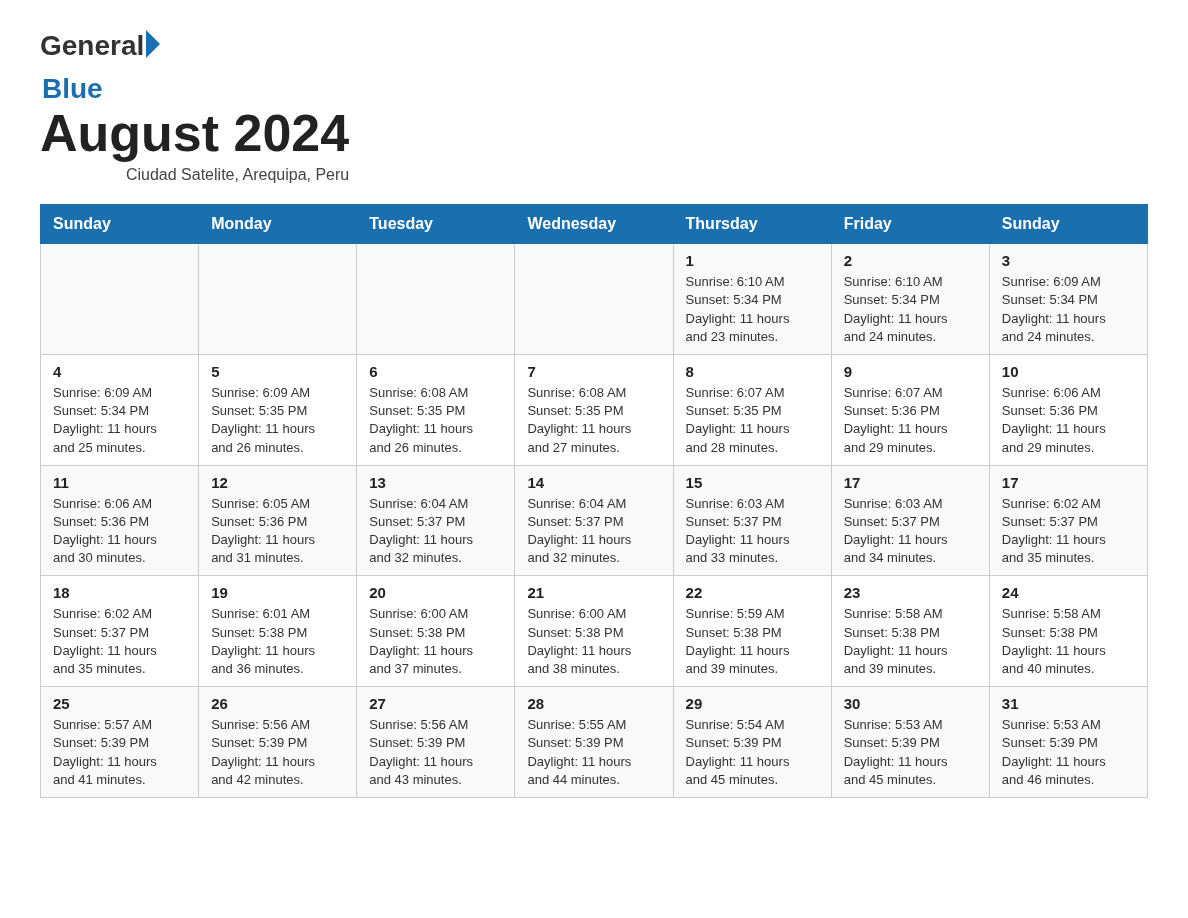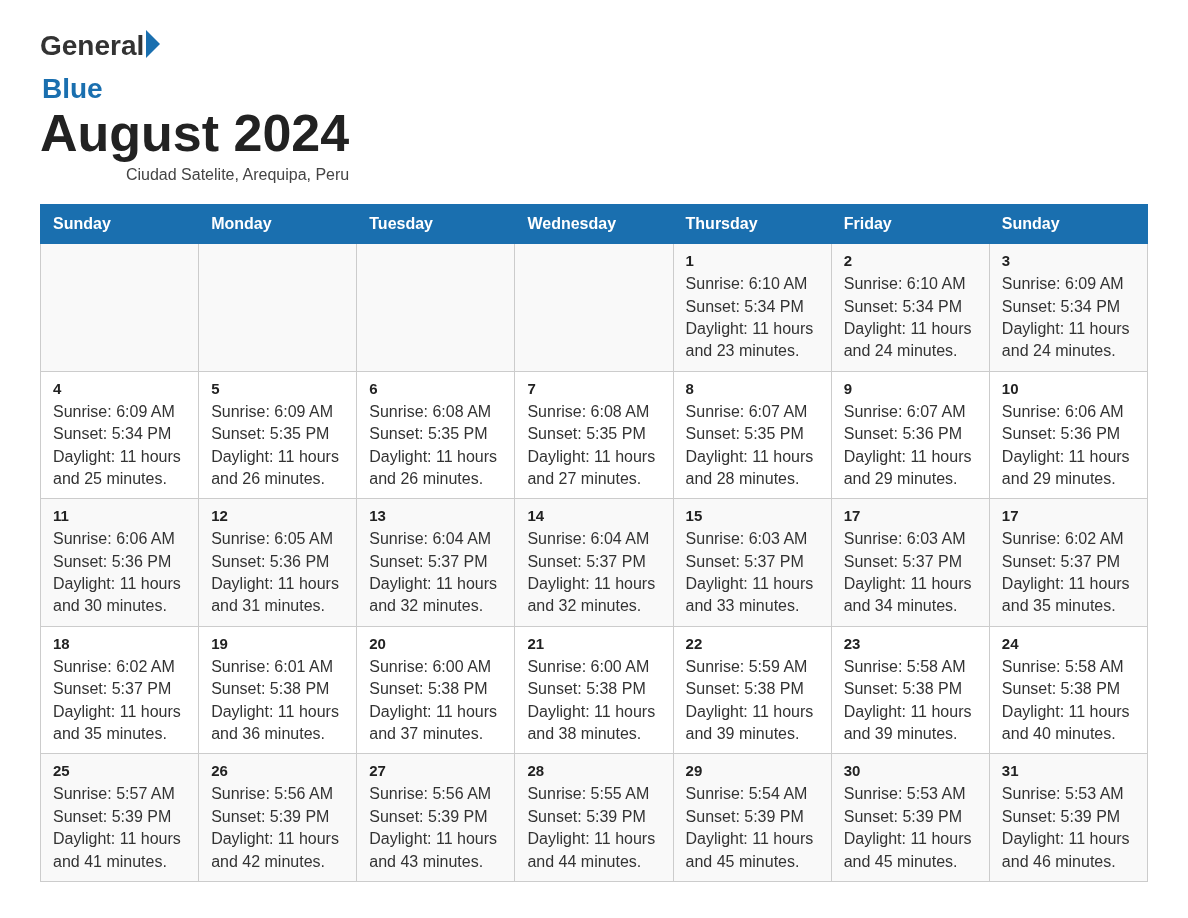--- a/index.html
+++ b/index.html
@@ -92,21 +92,21 @@
     tbody tr:nth-child(even) td {
       background-color: #fff;
     }
     .day-number {
       font-size: 15px;
       font-weight: bold;
       color: #222;
       margin-bottom: 4px;
     }
     .day-info {
-      font-size: 16px;
+      font-size: 13px;
       color: #333;
       line-height: 1.4;
     }
     .empty-cell {
       background-color: #f9f9f9;
     }
   </style>
 </head>
 <body>
 

